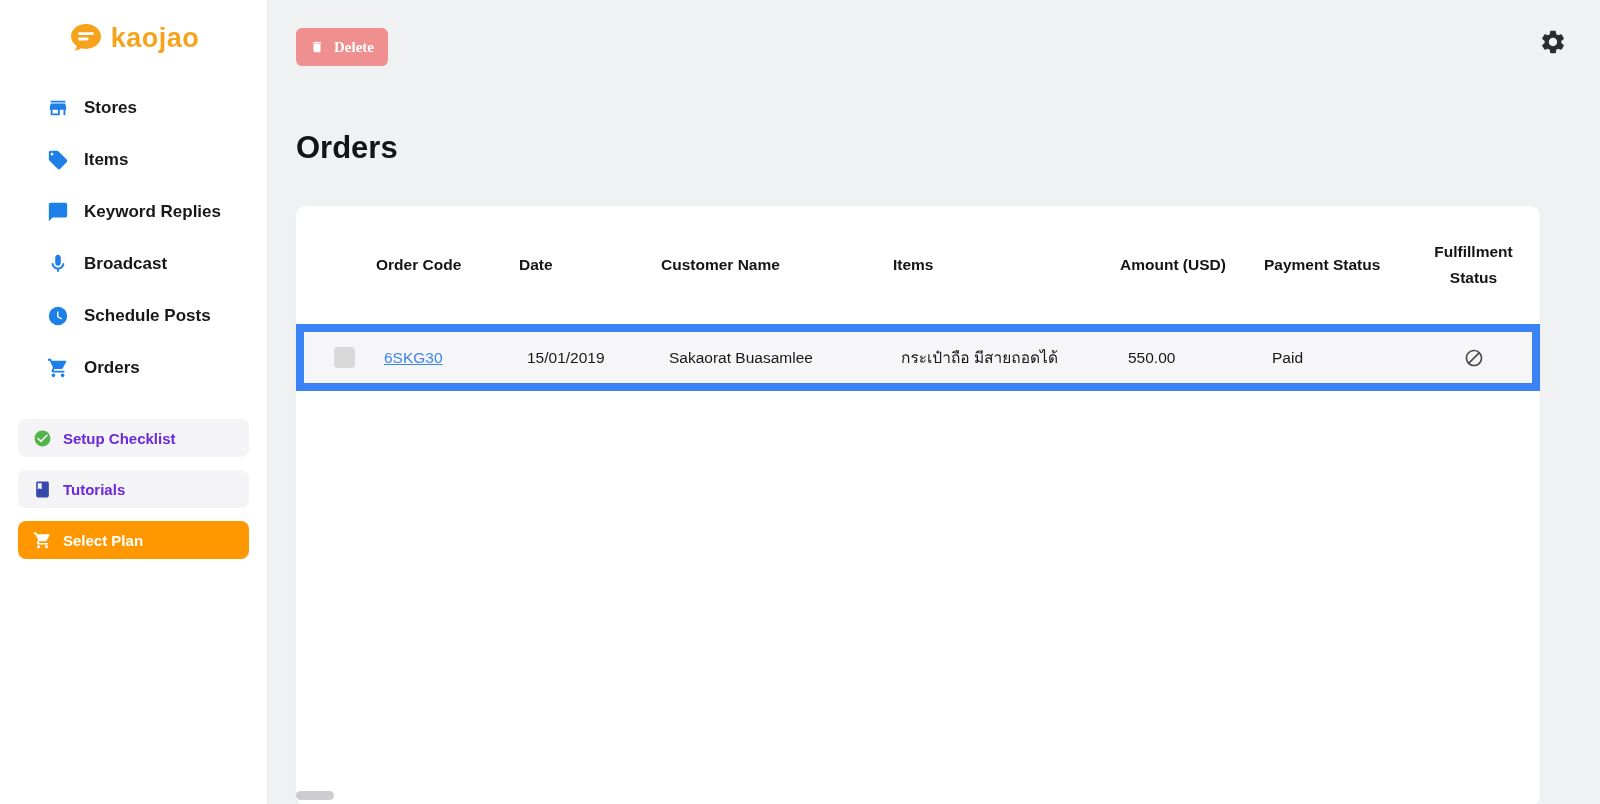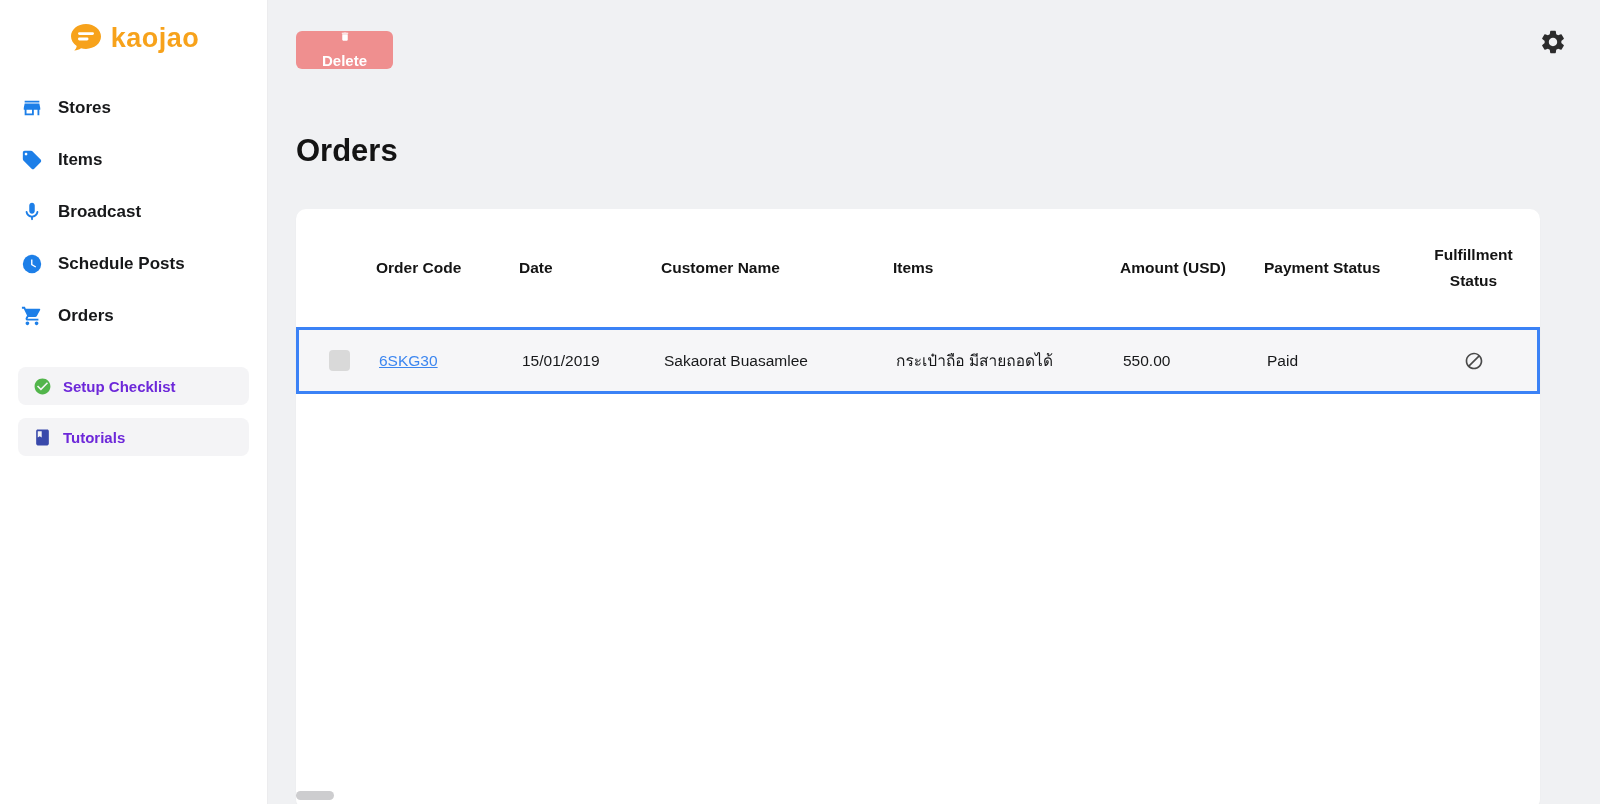--- a/index.html
+++ b/index.html
@@ -6,48 +6,48 @@
   html, body { width: 1600px; height: 804px; overflow: hidden; }
   body { font-family: "Liberation Sans", sans-serif; background: #fff; color: #17181a; }
   .app { display: flex; width: 1600px; height: 804px; }
 
   
   .sidebar { width: 268px; min-width: 268px; background: #fff; border-right: 1px solid #ececee; padding-top: 18px; display: flex; flex-direction: column; }
   .logo { display: flex; align-items: center; gap: 7px; justify-content: center; padding: 4px 0 8px; cursor: pointer; }
   .logo-mark { width: 36px; height: 32px; display: block; }
   .logo-text { font-size: 27px; font-weight: 800; color: #F7A21B; letter-spacing: .5px; }
   .nav { margin-top: 20px; }
-  .nav-item { display: flex; align-items: center; gap: 15px; height: 52px; padding-left: 21px; cursor: pointer; }
+  .nav-item { display: flex; align-items: center; gap: 15px; height: 52px; padding-left: 21px; cursor: pointer; margin-left: 26px; }
   .nav-icon { width: 22px; height: 22px; color: #1D7FE8; display: flex; flex: none; }
   .nav-icon svg { width: 22px; height: 22px; }
   .nav-label { font-size: 17px; font-weight: 600; color: #17181a; }
   .utility { margin-top: 25px; padding: 0 18px; display: flex; flex-direction: column; gap: 13px; }
   .util-item { display: flex; align-items: center; gap: 11px; height: 38px; border-radius: 8px; background: #f4f4f6; padding-left: 15px; cursor: pointer; }
   .util-icon { width: 19px; height: 19px; display: flex; flex: none; }
   .util-icon svg { width: 19px; height: 19px; }
   .util-label { font-size: 15px; font-weight: 600; color: #6d28d9; }
   .util-item.select-plan { background: #FF9800; }
   .util-item.select-plan .util-label { color: #fff; }
   .util-item.select-plan .util-icon { color: #fff; }
 
   
   .main { flex: 1; background: #F0F1F3; position: relative; padding: 28px 28px 0; }
-  .delete-btn { display: inline-flex; align-items: center; gap: 10px; background: #EF8F8F; border: none; border-radius: 6px; padding: 0 26px; height: 38px; color: #fff; font-size: 15px; font-weight: 600; font-family: Liberation Sans, sans-serif; cursor: pointer; flex-direction: column; }
+  .delete-btn { display: inline-flex; align-items: center; gap: 10px; background: #EF8F8F; border: none; border-radius: 6px; padding: 0 14px; height: 38px; color: #fff; font-size: 15px; font-weight: 600; font-family: Liberation Serif, serif; cursor: pointer; }
   .delete-btn svg { width: 14px; height: 16px; }
   .settings-btn { position: absolute; top: 28px; right: 32px; width: 30px; height: 30px; background: none; border: none; cursor: pointer; color: #2c2c2c; padding: 0; }
   .settings-btn svg { width: 28px; height: 28px; }
   .page-title { margin-top: 64px; font-size: 31px; font-weight: 700; color: #141414; }
   .card { margin-top: 40px; width: 1244px; height: 600px; background: #fff; border-radius: 10px; position: relative; box-shadow: 0 1px 2px rgba(0,0,0,.03); }
 
   
   .thead, .trow { display: grid; grid-template-columns: 80px 143px 142px 232px 227px 144px 143px 1fr; align-items: center; }
   .thead { height: 118px; }
   .th { font-size: 15.5px; font-weight: 700; color: #141414; }
   .th-fulfillment { text-align: center; padding: 0 8px; line-height: 1.7; }
-  .trow { height: 67px; background: #f6f6f8; border: 3px solid #3b82f6; }
+  .trow { height: 67px; background: #f6f6f8; border: 8px solid #3b82f6; }
   .td { font-size: 15.5px; color: #17181a; }
   .cell-check { display: flex; justify-content: center; }
   .checkbox { width: 21px; height: 21px; border-radius: 4px; background: #d9d9d9; cursor: pointer; }
   .order-link { color: #3C86F0; text-decoration: underline; cursor: pointer; }
   .cell-fulfillment { display: flex; justify-content: center; color: #4a4a4a; }
   .cell-fulfillment svg { width: 20px; height: 20px; }
 
   .hscroll-thumb { position: absolute; left: 28px; bottom: 4px; width: 38px; height: 9px; border-radius: 5px; background: #cdcdcf; cursor: pointer; }
 </style>
 </head>
@@ -80,20 +80,28 @@
         <span class="nav-icon">
             <svg viewBox="0 0 24 24" fill="currentColor">
               <path d="M21.41 11.58l-9-9C12.05 2.22 11.55 2 11 2H4c-1.1 0-2 .9-2 2v7c0 .55.22 1.05.59 1.42l9 9c.36.36.86.58 1.41.58.55 0 1.05-.22 1.41-.59l7-7c.37-.36.59-.86.59-1.41 0-.55-.23-1.06-.59-1.42zM5.5 7C4.67 7 4 6.33 4 5.5S4.67 4 5.5 4 7 4.67 7 5.5 6.33 7 5.5 7z"></path>
             </svg>
           </span>
         <span class="nav-label">Items</span>
       </div>
       <div class="nav-item">
         <span class="nav-icon">
             <svg viewBox="0 0 24 24" fill="currentColor">
+              <path d="M20 2H4c-1.1 0-1.99.9-1.99 2L2 22l4-4h14c1.1 0 2-.9 2-2V4c0-1.1-.9-2-2-2z"></path>
+            </svg>
+          </span>
+        <span class="nav-label">Keyword Replies</span>
+      </div>
+      <div class="nav-item">
+        <span class="nav-icon">
+            <svg viewBox="0 0 24 24" fill="currentColor">
               <path d="M12 14c1.66 0 3-1.34 3-3V5c0-1.66-1.34-3-3-3S9 3.34 9 5v6c0 1.66 1.34 3 3 3zm5.91-3c-.49 0-.9.36-.98.85C16.52 14.2 14.47 16 12 16s-4.52-1.8-4.93-4.15c-.08-.49-.49-.85-.98-.85-.61 0-1.09.54-1 1.14.49 3 2.89 5.35 5.91 5.78V20c0 .55.45 1 1 1s1-.45 1-1v-2.08c3.02-.43 5.42-2.78 5.91-5.78.1-.6-.39-1.14-1-1.14z"></path>
             </svg>
           </span>
         <span class="nav-label">Broadcast</span>
       </div>
       <div class="nav-item">
         <span class="nav-icon">
             <svg viewBox="0 0 24 24">
               <circle cx="12" cy="12" r="10" fill="currentColor"></circle>
               <path d="M12.5 7H11v6l4.75 2.85.75-1.23-4-2.37z" fill="#fff"></path>
@@ -120,20 +128,28 @@
           </span>
         <span class="util-label">Setup Checklist</span>
       </div>
       <div class="util-item">
         <span class="util-icon">
             <svg viewBox="0 0 24 24" fill="#3949AB">
               <path d="M18 2H6c-1.1 0-2 .9-2 2v16c0 1.1.9 2 2 2h12c1.1 0 2-.9 2-2V4c0-1.1-.9-2-2-2zM6 4h5v8l-2.5-1.5L6 12V4z"></path>
             </svg>
           </span>
         <span class="util-label">Tutorials</span>
+      </div>
+      <div class="util-item select-plan">
+        <span class="util-icon">
+            <svg viewBox="0 0 24 24" fill="#fff">
+              <path d="M7 18c-1.1 0-1.99.9-1.99 2S5.9 22 7 22s2-.9 2-2-.9-2-2-2zM1 2v2h2l3.6 7.59-1.35 2.45c-.16.28-.25.61-.25.96 0 1.1.9 2 2 2h12v-2H7.42c-.14 0-.25-.11-.25-.25l.03-.12.9-1.63h7.45c.75 0 1.41-.41 1.75-1.03l3.58-6.49c.08-.14.12-.31.12-.48 0-.55-.45-1-1-1H5.21l-.94-2H1zm16 16c-1.1 0-1.99.9-1.99 2s.89 2 1.99 2 2-.9 2-2-.9-2-2-2z"></path>
+            </svg>
+          </span>
+        <span class="util-label">Select Plan</span>
       </div>
     </div>
   </aside>
 
   <main class="main">
     <button class="delete-btn">
       <svg viewBox="0 0 24 24" fill="currentColor">
           <path d="M6 19c0 1.1.9 2 2 2h8c1.1 0 2-.9 2-2V7H6v12zM19 4h-3.5l-1-1h-5l-1 1H5v2h14V4z"></path>
         </svg>
       <span>Delete</span>

